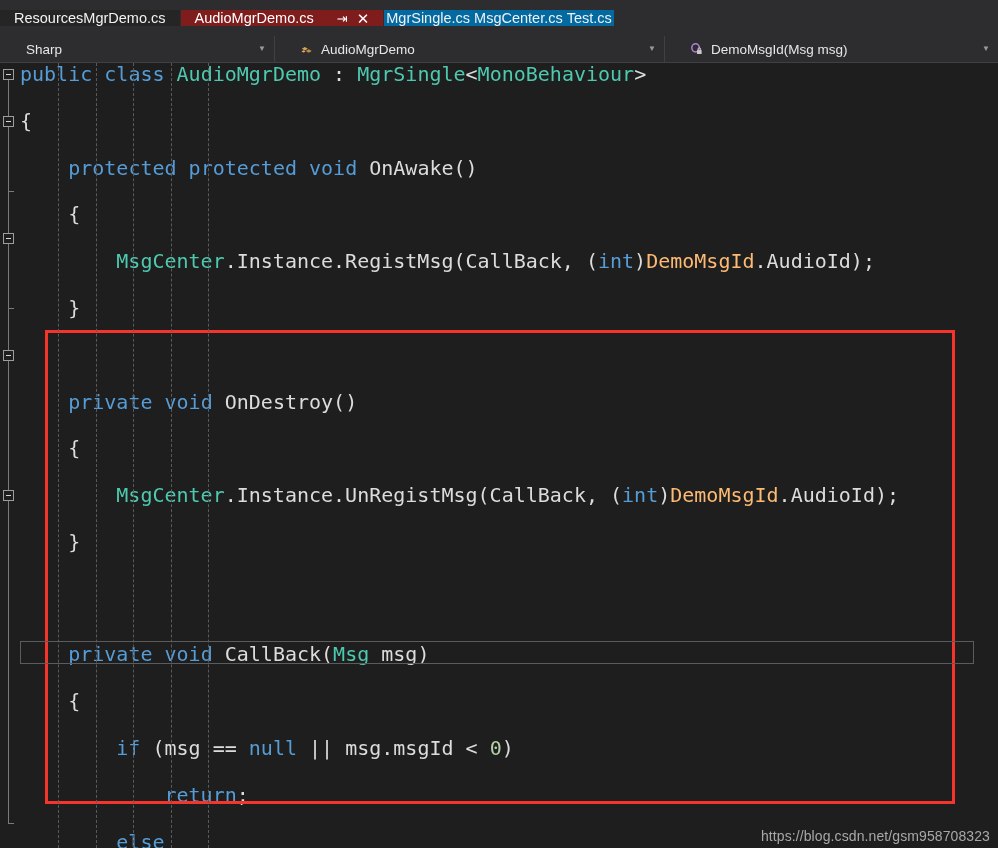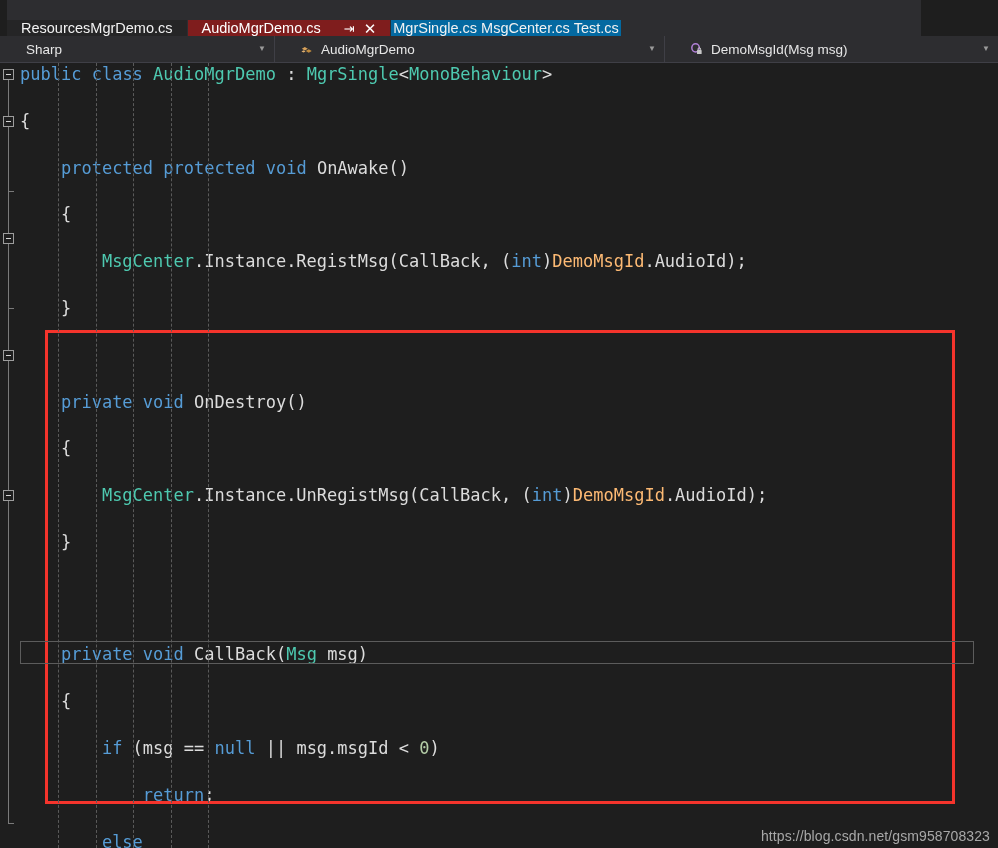--- a/index.html
+++ b/index.html
@@ -12,25 +12,24 @@
     height: 848px;
     overflow: hidden;
     font-family: "DejaVu Sans Mono", monospace;
     -webkit-font-smoothing: antialiased;
   }
 
   
   #tab-bar {
     position: absolute;
     left: 0; top: 0;
-    width: 914px; height: 36px;
+    width: 998px; height: 36px;
     background: #2d2d30;
     display: flex;
-    align-items: flex-end;
-    margin-left: 7px;
+    align-items: center;
   }
   .tab {
     display: flex;
     align-items: center;
     padding: 0 14px;
     font-family: "Liberation Sans", sans-serif;
     font-size: 14.5px;
     color: #f1f1f1;
     background: #252526;
     white-space: nowrap;
@@ -119,21 +118,21 @@
   .code-area {
     position: absolute;
     left: 18px; top: 0;
     width: 980px;
     height: 785px;
   }
   .line {
     position: relative;
     height: 23.4px;
     line-height: 23.4px;
-    font-size: 17px;
+    font-size: 20px;
     color: #dcdcdc;
     white-space: pre;
     padding-left: 2px;
   }
   
   .kw   { color: #569cd6; }  
   .type { color: #4ec9b0; }  
   .enum { color: #fdba74; }  
   .pl   { color: #dcdcdc; }  
   .num  { color: #b5cea8; }

